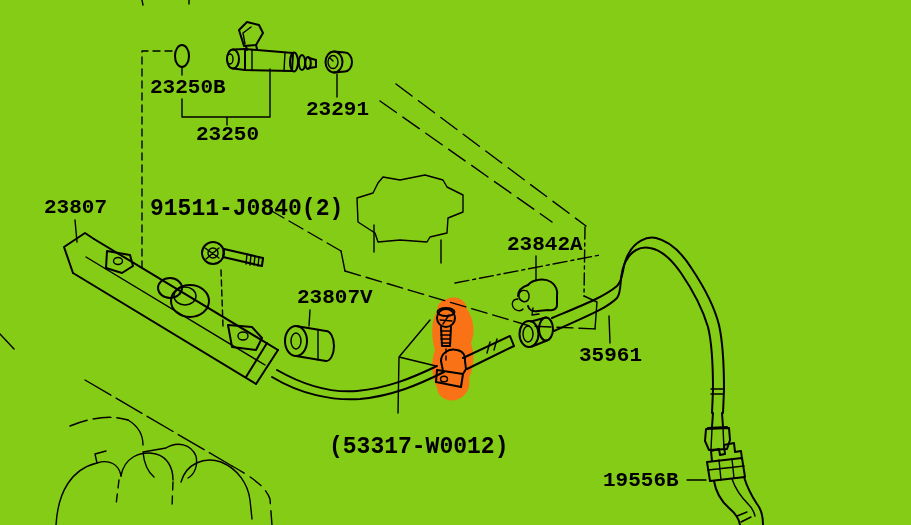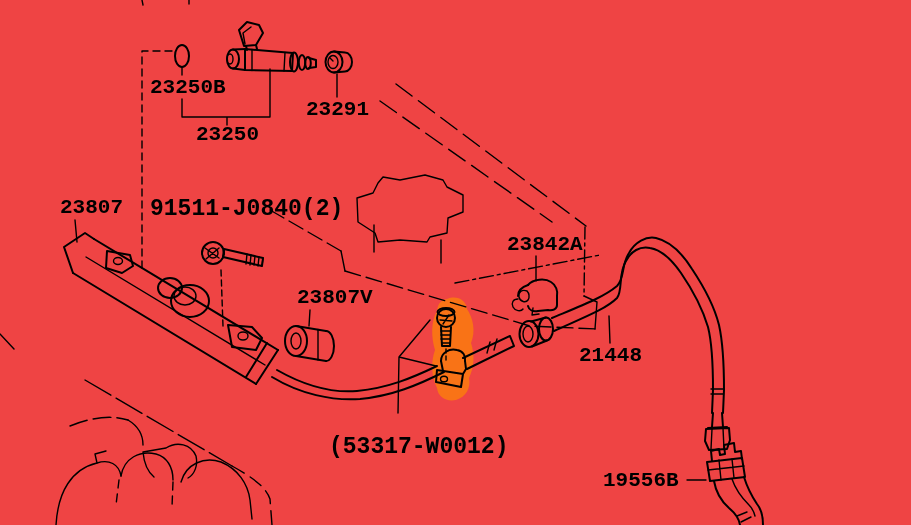--- a/index.html
+++ b/index.html
@@ -1,16 +1,16 @@
 <!DOCTYPE html>
 <html><head>
 <meta charset="utf-8">
 <style>
   html,body{margin:0;padding:0;background:#ffffff;}
-  #stage{position:relative;width:911px;height:525px;background:#ef4444;overflow:hidden;
+  #stage{position:relative;width:911px;height:525px;background:#84cc16;overflow:hidden;
          font-family:"Liberation Mono",monospace;}
   #art{position:absolute;left:0;top:0;}
   .ln{fill:none;stroke:#000;stroke-width:2;stroke-linecap:round;stroke-linejoin:round;}
   .thin{stroke-width:1.4;}
   .lbl{position:absolute;color:#000;font-weight:700;line-height:1;white-space:pre;
        font-family:"Liberation Mono",monospace;}
   .fs21{font-size:21px;}
   .fs19{font-size:23px;}
 </style>
 </head>
@@ -195,21 +195,21 @@
     <path d="M610,343 L609,316"></path>
     <path d="M687,480 L706,480"></path>
     <path d="M398,413 L399,357 M399,357 L430,320 M399,357 L436,366"></path>
   </g>
 
 </svg>
 
 <div class="lbl fs21" style="left:150px;top:77px;">23250B</div>
 <div class="lbl fs21" style="left:196px;top:124px;">23250</div>
 <div class="lbl fs21" style="left:306px;top:99px;">23291</div>
-<div class="lbl fs21" style="left:60px;top:197px;">23807</div>
+<div class="lbl fs21" style="left:44px;top:197px;">23807</div>
 <div class="lbl fs19" style="left:150px;top:198px;">91511-J0840(2)</div>
 <div class="lbl fs21" style="left:507px;top:234px;text-align:right;">23842A</div>
 <div class="lbl fs21" style="left:277px;top:287px;margin-left:20px;">23807V</div>
-<div class="lbl fs21" style="left:579px;top:345px;">21448</div>
+<div class="lbl fs21" style="left:579px;top:345px;">35961</div>
 <div class="lbl fs19" style="left:329px;top:436px;">(53317-W0012)</div>
 <div class="lbl fs21" style="left:603px;top:470px;">19556B</div>
 
 </div>
 
 </body></html>

